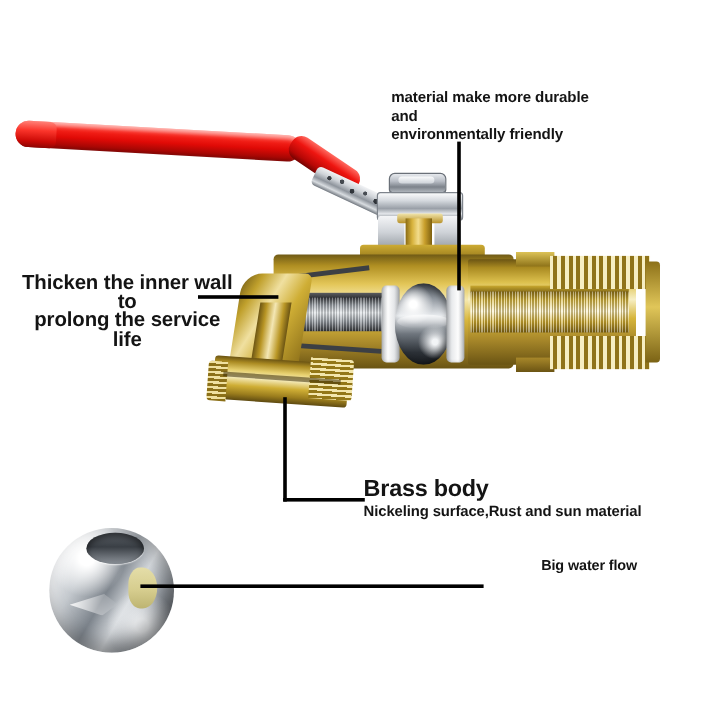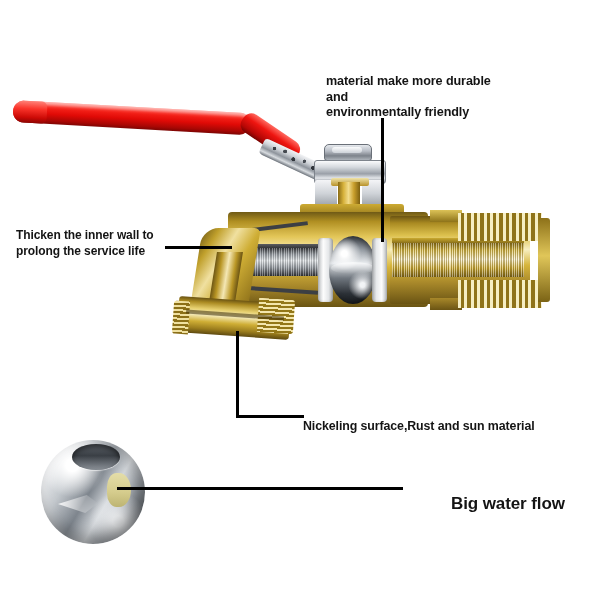--- a/index.html
+++ b/index.html
@@ -30,40 +30,41 @@
     left: 326px;
     top: 74px;
     width: 190px;
     font-size: 12.6px;
     line-height: 15.5px;
   }
   #anno-left {
     left: 16px;
     top: 228px;
     width: 180px;
-    font-size: 12px;
+    font-size: 17px;
     line-height: 15.5px;
+    text-align: center;
   }
   #anno-brass-title {
     left: 303px;
     top: 396px;
     font-size: 19.5px;
     line-height: 22px;
     letter-spacing: -0.2px;
   }
   #anno-brass-sub {
     left: 303px;
     top: 419px;
     font-size: 12.4px;
     line-height: 15px;
   }
   #anno-flow {
     left: 411px;
-    top: 496px;
-    font-size: 17px;
+    top: 463px;
+    font-size: 12px;
     line-height: 16px;
     padding-left: 40px;
   }
 
   
   .leader {
     position: absolute;
     background: #000000;
   }
   #leader-top      { left: 381px; top: 118px;  width: 3px;   height: 124px; }
@@ -484,18 +485,19 @@
   <div class="leader" id="leader-brass-v"></div>
   <div class="leader" id="leader-brass-h"></div>
   <div class="leader" id="leader-flow"></div>
 
   <div class="anno" id="anno-top">material make more durable and
 environmentally friendly</div>
 
   <div class="anno" id="anno-left">Thicken the inner wall to
 prolong the service life</div>
 
+  <div class="anno" id="anno-brass-title">Brass body</div>
 
   <div class="anno" id="anno-brass-sub">Nickeling surface,Rust and sun material</div>
 
   <div class="anno" id="anno-flow">Big water flow</div>
 
 </div>
 
 </body></html>

